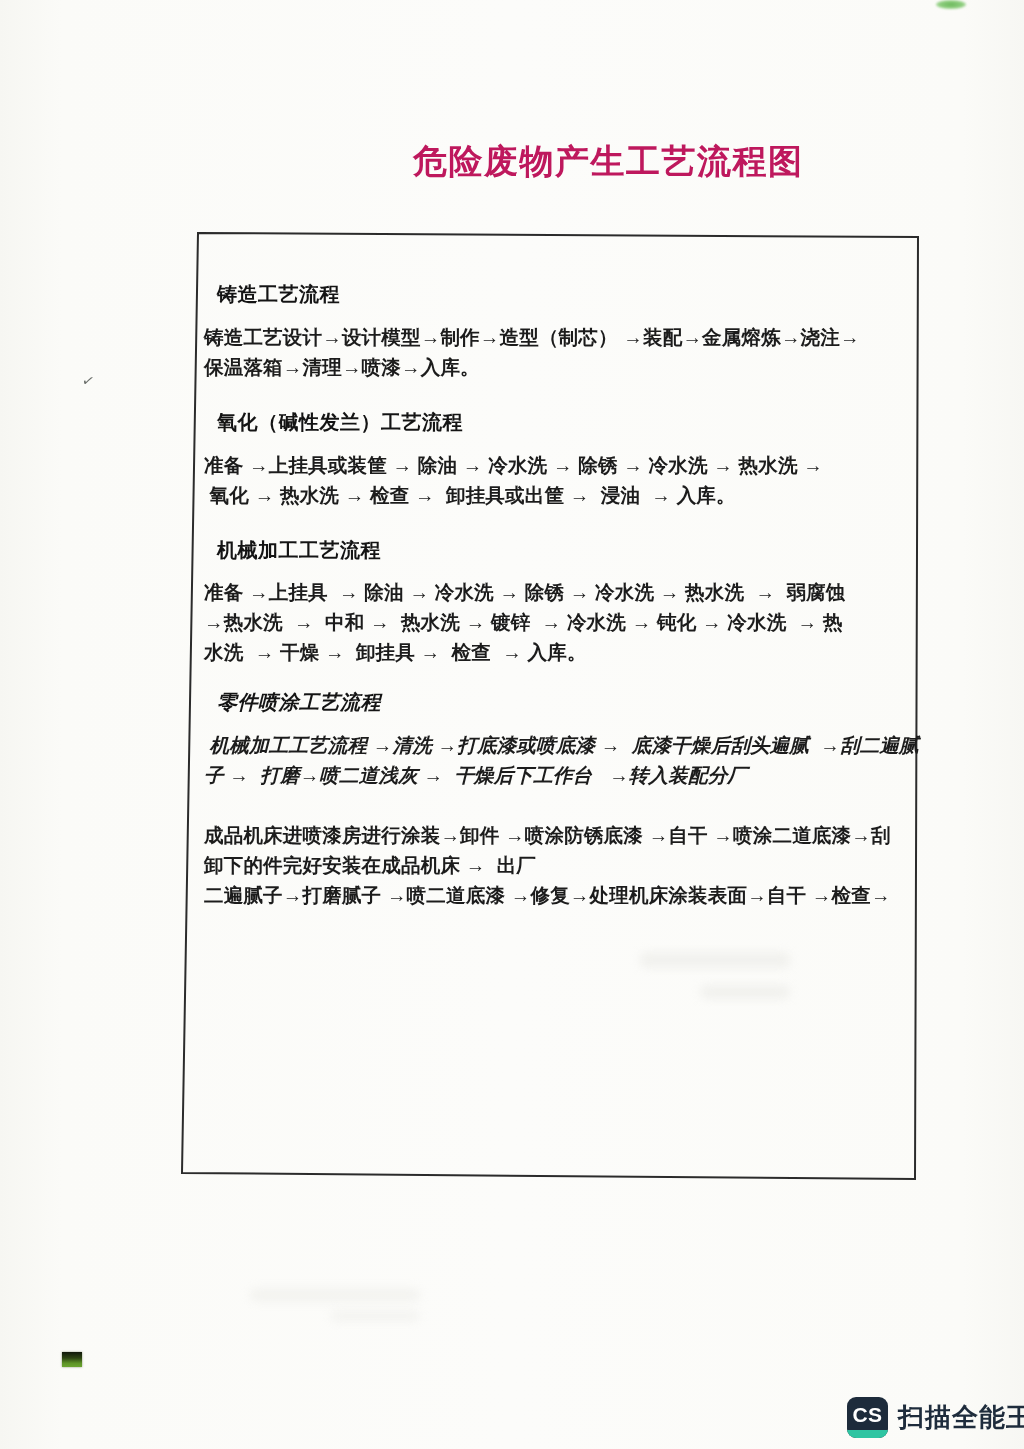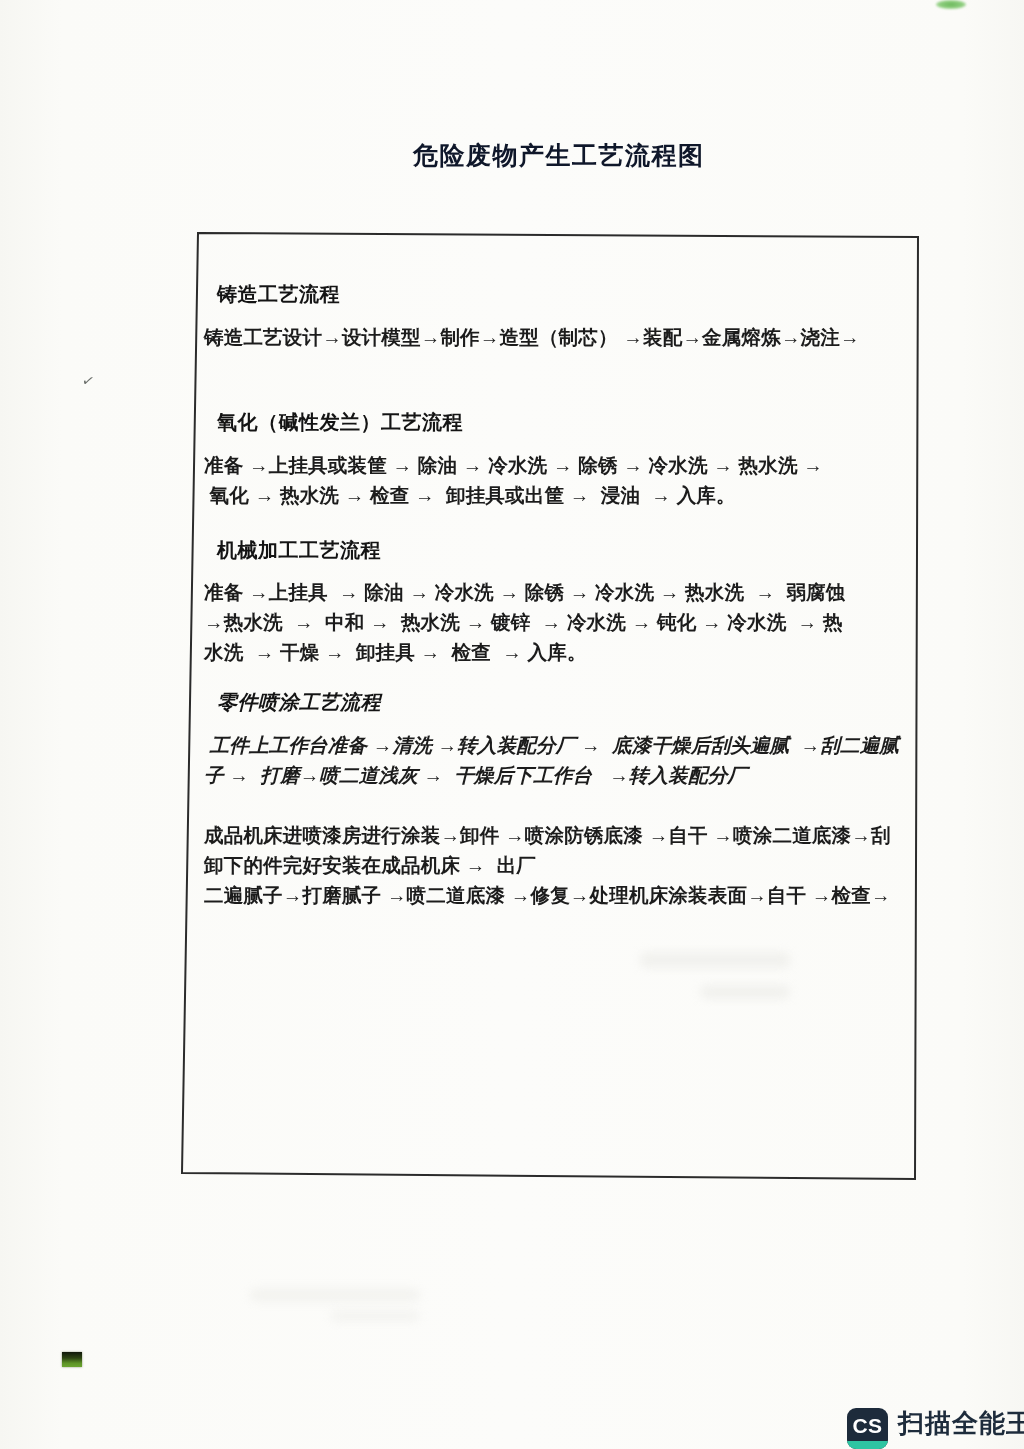--- a/index.html
+++ b/index.html
@@ -6,21 +6,21 @@
   body{
     width:1024px;height:1449px;position:relative;overflow:hidden;
     background:linear-gradient(90deg,#f6f6f2 0%,#fbfbf8 6%,#fcfcfa 50%,#fbfbf8 94%,#f7f7f3 100%);
     font-family:"Liberation Sans","DejaVu Sans",sans-serif;
     color:#1f1f1f;
     -webkit-font-smoothing:antialiased;
   }
   .page{position:absolute;inset:0;}
   .doc-title{
     position:absolute;left:413px;top:139px;
-    font-size:25px;font-weight:700;letter-spacing:1.5px;color:#0f172a;
+    font-size:34px;font-weight:700;letter-spacing:1.5px;color:#be185d;
     white-space:nowrap;
   }
   .box-outline{position:absolute;left:0;top:0;width:1024px;height:1449px;pointer-events:none;}
   .section{position:absolute;left:204px;width:716px;}
   .section h3{
     margin:13px;font-size:20px;font-weight:700;color:#141414;letter-spacing:0.5px;
     white-space:pre;
   }
   .flow{margin-top:12px;}
   .flow .line{
@@ -48,21 +48,21 @@
   .bleed.b1{left:640px;top:952px;width:150px;height:16px;}
   .bleed.b2{left:700px;top:985px;width:90px;height:14px;}
   .bleed.b3{left:250px;top:1288px;width:170px;height:14px;opacity:.45;}
   .bleed.b4{left:330px;top:1310px;width:90px;height:12px;opacity:.4;}
   
   .watermark{
     position:absolute;left:847px;top:1397px;display:flex;align-items:center;gap:10px;
   }
   .cs-logo{
     width:41px;height:41px;border-radius:9px;overflow:hidden;position:relative;
-    background:#1d2b3b;display:flex;align-items:center;justify-content:center;margin-top:11px;
+    background:#1d2b3b;display:flex;align-items:center;justify-content:center;
   }
   .cs-logo .cs-text{
     color:#ffffff;font-weight:700;font-size:21px;letter-spacing:0.5px;
     margin-top:-6px;
   }
   .cs-logo .cs-band{
     position:absolute;left:0;right:0;bottom:0;height:8px;background:#2ec5a2;
   }
   .wm-name{
     font-size:26px;font-weight:700;color:#1e2c3c;letter-spacing:1px;white-space:nowrap;
@@ -85,20 +85,21 @@
   <div class="doc-title">危险废物产生工艺流程图</div>
 
   <svg class="box-outline" viewBox="0 0 1024 1449">
     <polygon points="198,233 918,237 915,1179 182,1173" fill="none" stroke="#2b2b2b" stroke-width="2"></polygon>
   </svg>
 
   <div class="section s1">
     <h3>铸造工艺流程</h3>
     <div class="flow">
       <div class="line">铸造工艺设计→设计模型→制作→造型（制芯） →装配→金属熔炼→浇注→</div>
+      <div class="line">保温落箱→清理→喷漆→入库。</div>
     </div>
   </div>
 
   <div class="section s3">
     <h3>机械加工工艺流程</h3>
     <div class="flow">
       <div class="line">准备 →上挂具  → 除油 → 冷水洗 → 除锈 → 冷水洗 → 热水洗  →  弱腐蚀</div>
       <div class="line">→热水洗  →  中和 →  热水洗 → 镀锌  → 冷水洗 → 钝化 → 冷水洗  → 热</div>
       <div class="line">水洗  → 干燥 →  卸挂具 →  检查  → 入库。</div>
     </div>
@@ -108,21 +109,21 @@
     <h3>氧化（碱性发兰）工艺流程</h3>
     <div class="flow">
       <div class="line">准备 →上挂具或装筐 → 除油 → 冷水洗 → 除锈 → 冷水洗 → 热水洗 →</div>
       <div class="line"> 氧化 → 热水洗 → 检查 →  卸挂具或出筐 →  浸油  → 入库。</div>
     </div>
   </div>
 
   <div class="section s4">
     <h3>零件喷涂工艺流程</h3>
     <div class="flow">
-      <div class="line"> 工件上工作台准备 →清洗 →转入装配分厂 →  底漆干燥后刮头遍腻  →刮二遍腻</div>
+      <div class="line"> 机械加工工艺流程 →清洗 →打底漆或喷底漆 →  底漆干燥后刮头遍腻  →刮二遍腻</div>
       <div class="line">子 →  打磨→喷二道浅灰 →  干燥后下工作台   →转入装配分厂</div>
     </div>
   </div>
 
   <div class="section s5">
     <div class="flow">
       <div class="line">成品机床进喷漆房进行涂装→卸件 →喷涂防锈底漆 →自干 →喷涂二道底漆→刮</div>
       <div class="line">卸下的件完好安装在成品机床 →  出厂</div>
       <div class="line">二遍腻子→打磨腻子 →喷二道底漆 →修复→处理机床涂装表面→自干 →检查→</div>
     </div>

